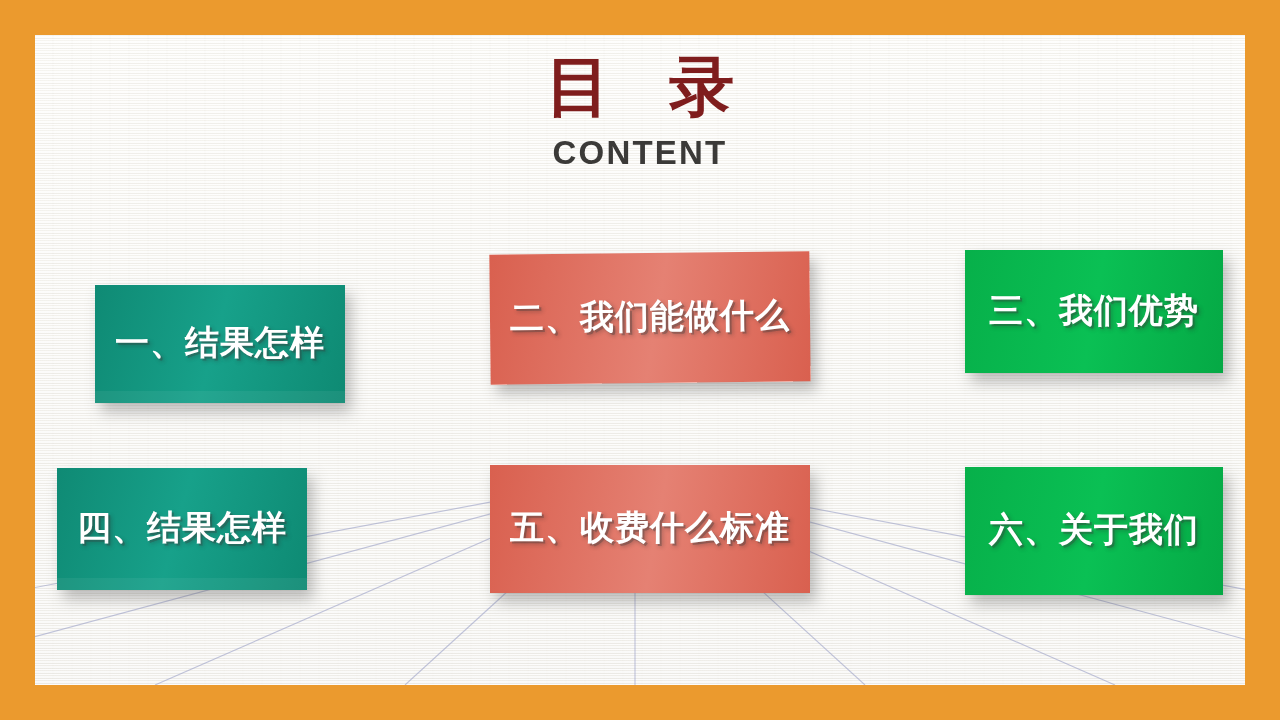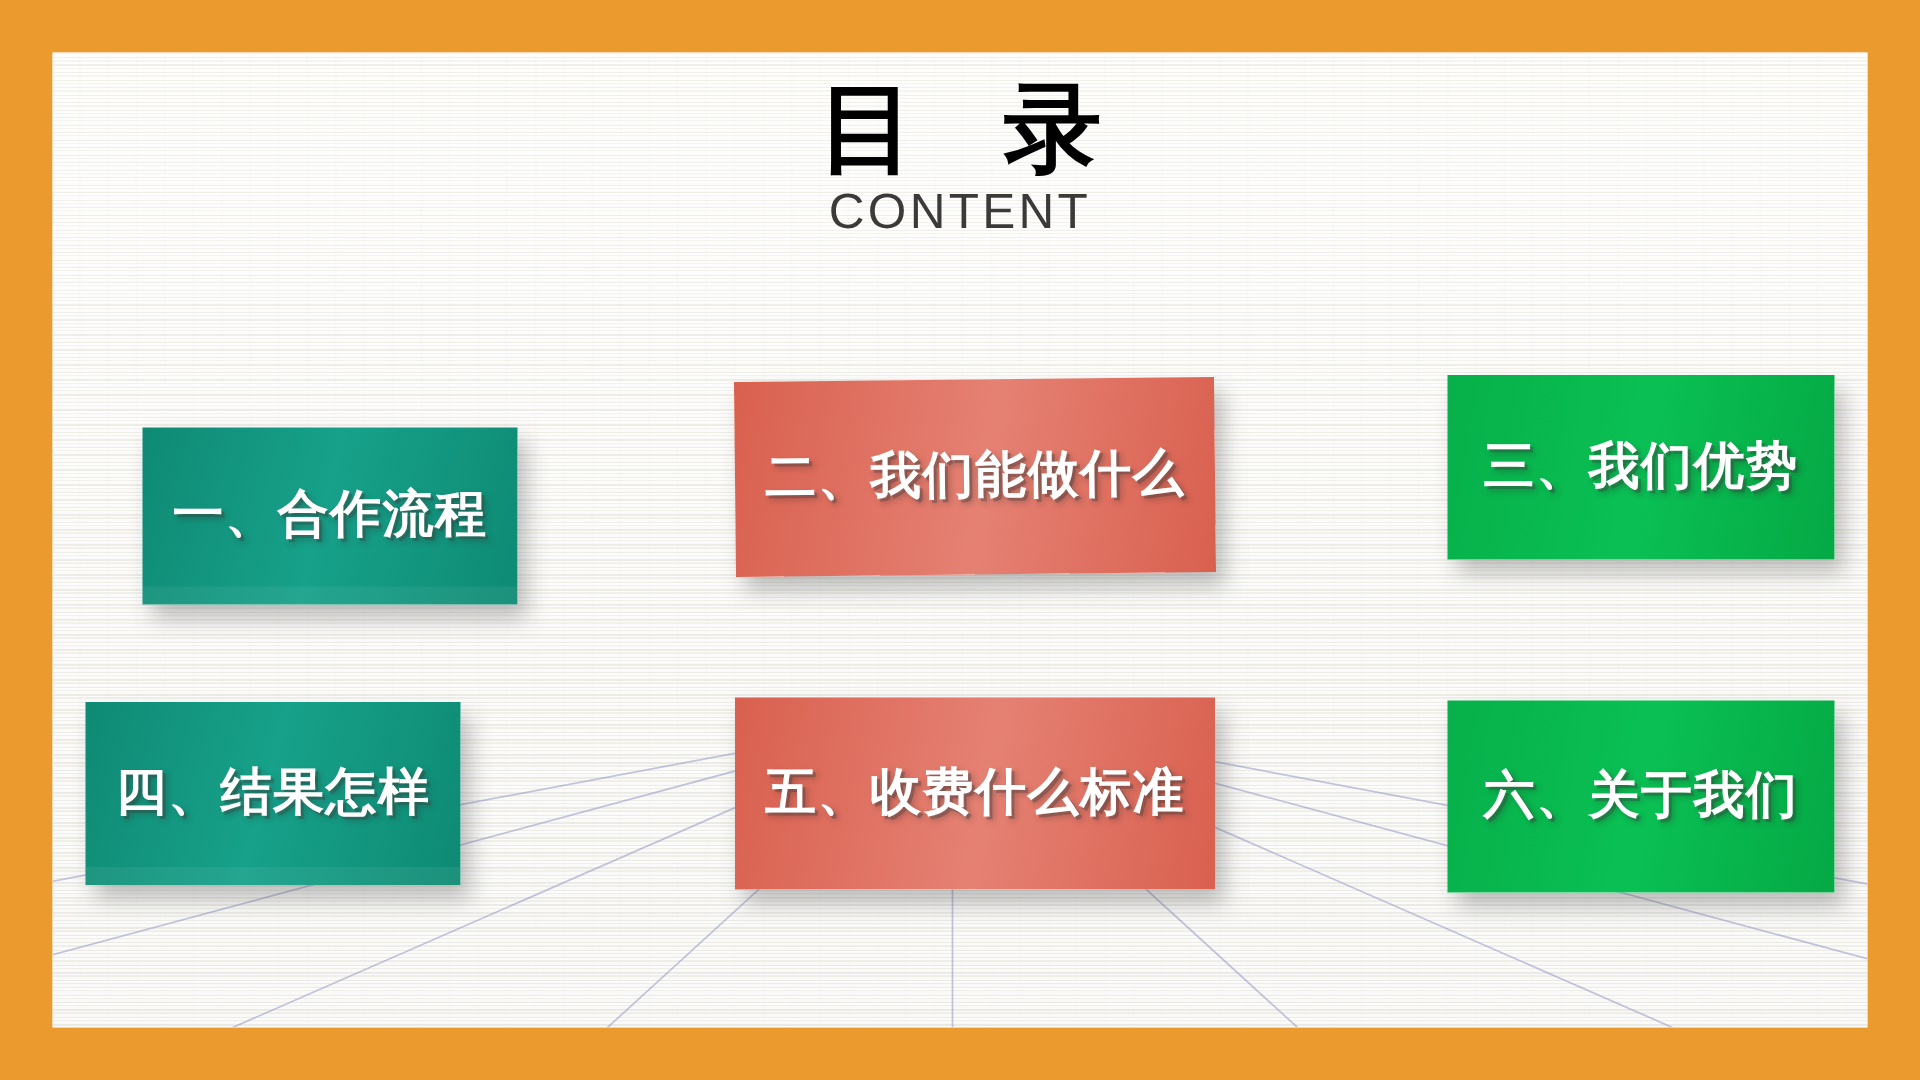--- a/index.html
+++ b/index.html
@@ -76,30 +76,30 @@
   #title-block {
     position: absolute;
     left: 0;
     top: 18px;
     width: 1210px;
     text-align: center;
   }
   #title-main {
     font-size: 65px;
     font-weight: bold;
-    color: #000000;
+    color: #7f1d1d;
     letter-spacing: 18px;
     line-height: 1.05;
     text-indent: 18px;
     font-family: "DejaVu Sans", "Liberation Sans", sans-serif;
   }
   #title-sub {
-    margin-top: 1px;
+    margin-top: 13px;
     font-size: 33px;
-    font-weight: normal;
+    font-weight: bold;
     color: #3b3a38;
     letter-spacing: 2.2px;
     font-family: "Liberation Sans", sans-serif;
   }
 
   
   .card {
     position: absolute;
     display: flex;
     align-items: center;
@@ -196,21 +196,21 @@
         </g>
       </svg>
     </div>
 
     <div id="title-block">
       <div id="title-main">目 录</div>
       <div id="title-sub">CONTENT</div>
     </div>
 
     <div class="card teal" id="card-1">
-      <span class="card-label">一、合作流程</span>
+      <span class="card-label">一、结果怎样</span>
     </div>
 
     <div class="card salmon" id="card-2">
       <span class="card-label">二、我们能做什么</span>
     </div>
 
     <div class="card teal" id="card-4">
       <span class="card-label">四、结果怎样</span>
     </div>
 

